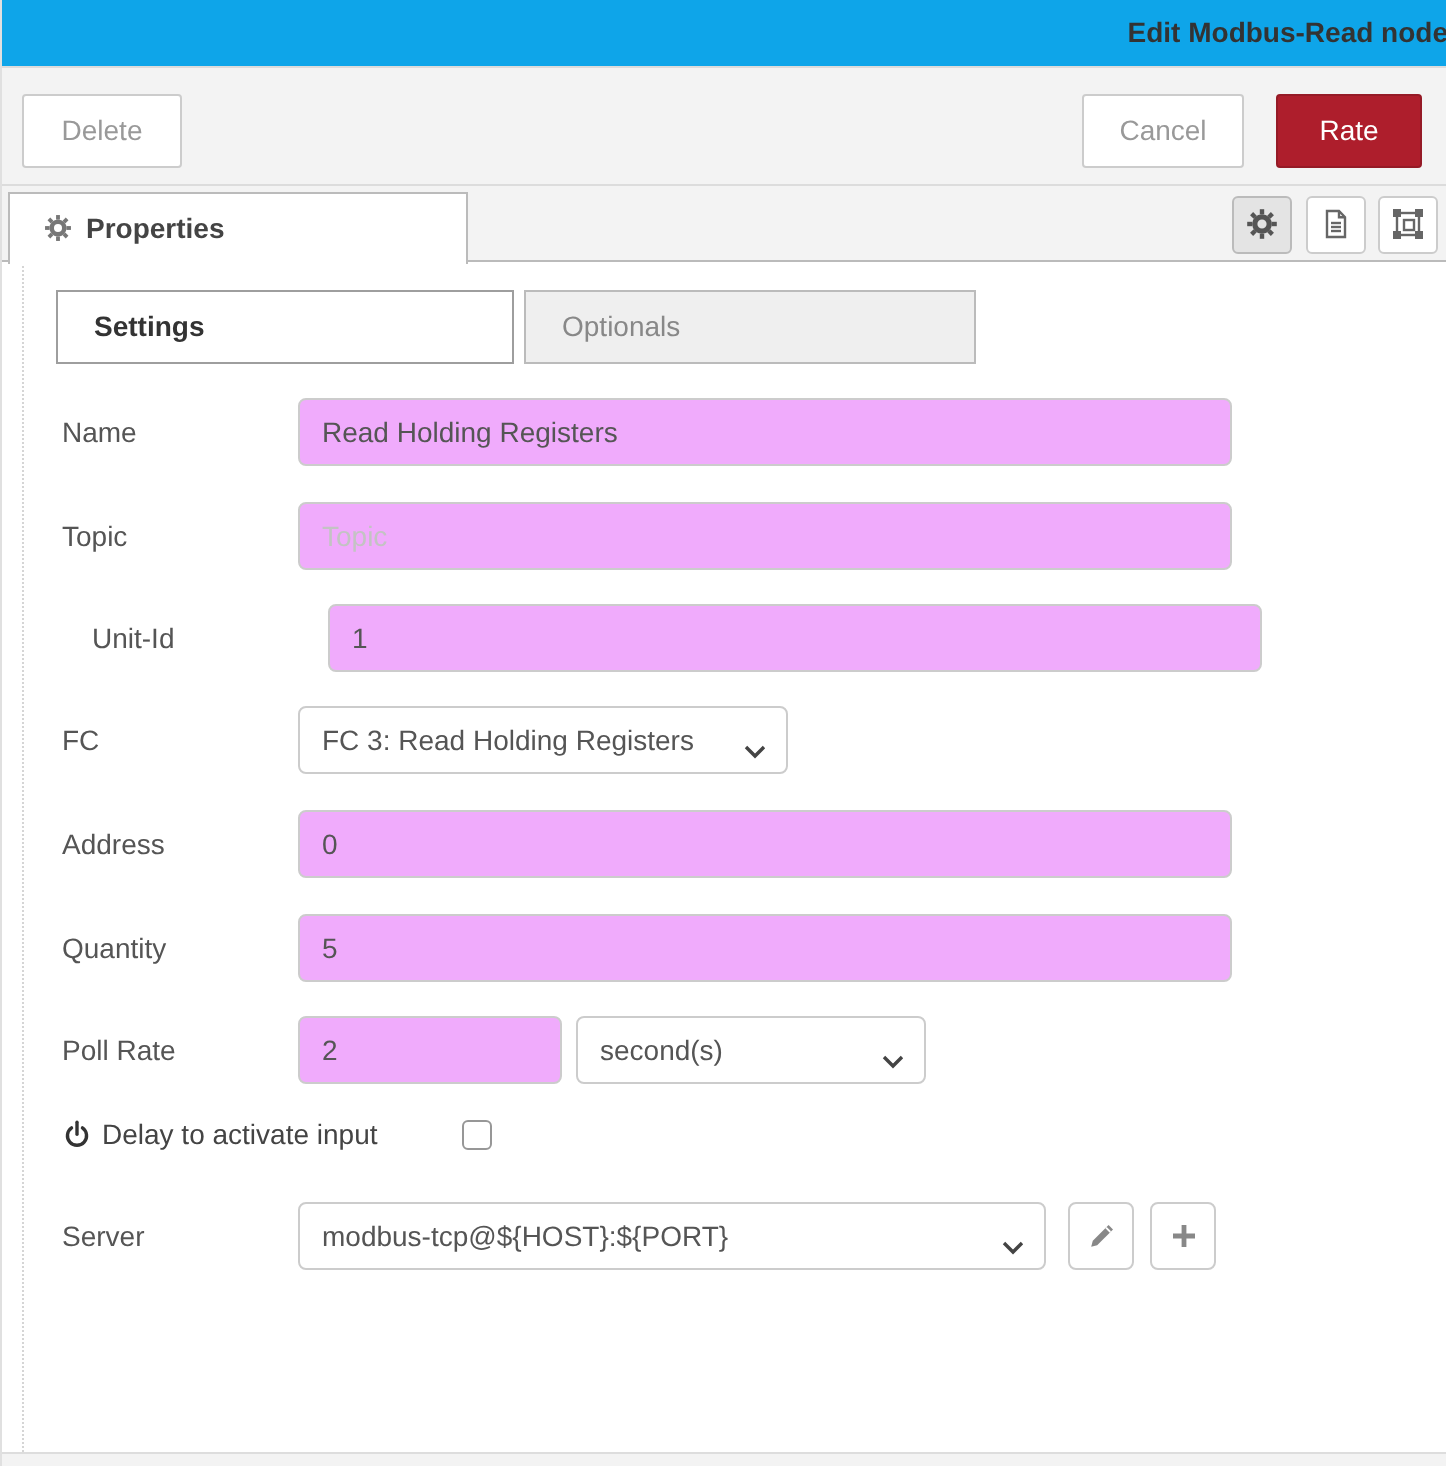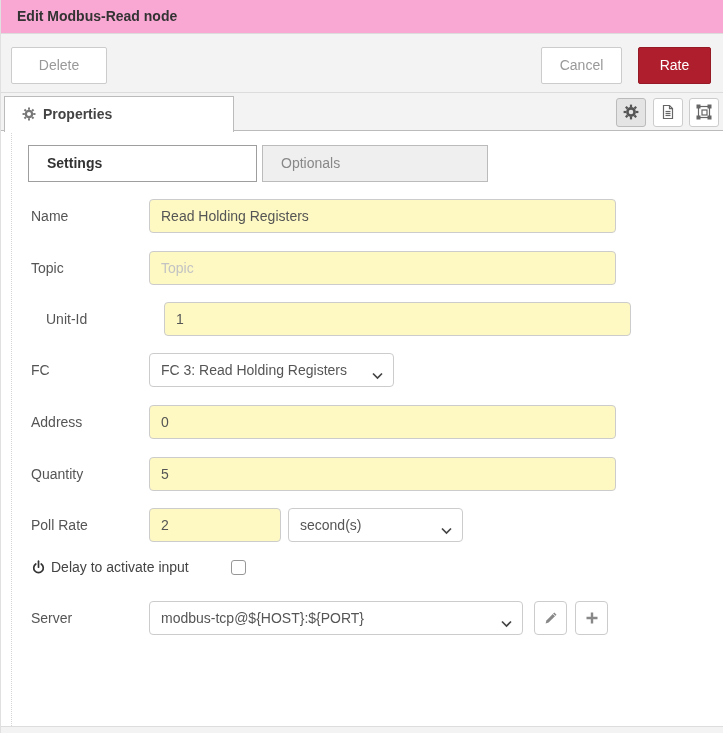--- a/index.html
+++ b/index.html
@@ -5,34 +5,34 @@
   * { margin:0; padding:0; box-sizing:border-box; }
   html,body { background:#fff; }
   body { font-family:"Liberation Sans", sans-serif; font-size:14px; color:#555; }
   .tray {
     position:relative; width:723px; height:733px; background:#fff;
     border-left:1px solid #e0e0e0; overflow:hidden;
   }
   
   .tray-header {
     position:absolute; top:0; left:0; width:723px; height:34px;
-    background:#f9a8d4; border-bottom:1px solid #dcdcdc;
+    background:#0ea5e9; border-bottom:1px solid #dcdcdc;text-align:right;
   }
   .tray-title { padding-left:16px; line-height:33px; font-weight:bold; color:#333; font-size:14px; }
   
   .tray-toolbar {
     position:absolute; top:34px; left:0; width:723px; height:59px;
     background:#f3f3f3; border-bottom:1px solid #dcdcdc;
   }
   .btn {
     position:absolute; top:13px; height:37px; background:#fff;
     border:1px solid #ccc; border-radius:2px; font-size:14px; color:#999;
     text-align:center; line-height:35px; cursor:pointer;
   }
-  .btn-delete { left:10px; width:96px; }
+  .btn-delete { left:10px; width:80px; }
   .btn-cancel { left:540px; width:81px; }
   .btn-done  { left:637px; width:73px; background:#AE1E2C; border-color:#951a26; color:#fff; }
   
   .tabstrip {
     position:absolute; top:93px; left:0; width:723px; height:38px;
     background:#f3f3f3; border-bottom:1px solid #bbb;
   }
   .tab-properties {
     position:absolute; left:3px; top:96px; width:230px; height:36px;
     background:#fff; border:1px solid #bbb; border-bottom:none; z-index:2;
@@ -64,21 +64,21 @@
   .left-edge { position:absolute; left:10px; top:131px; height:595px; width:0;
     border-left:1px dotted #d5d5d5; }
   .bottom-strip { position:absolute; left:0; top:726px; width:723px; height:7px;
     background:#f3f3f3; border-top:1px solid #ddd; }
   
   .form-label { position:absolute; left:30px; line-height:34px; color:#555; }
   .ti {
     position:absolute; left:148px; width:467px; height:34px;
     border:1px solid #ccc; border-radius:4px; padding:0 11px;
     font-size:14px; color:#555; font-family:"Liberation Sans", sans-serif;
-    background:#fef9c3; outline:none;
+    background:#f0abfc; outline:none;
   }
   .ti::placeholder { color:#c3c3c3; opacity:1; }
   .row-name    { top:199px; } .row-name .ti    { top:0; }
   .row-topic   { top:251px; }
   .row-unit    { top:302px;margin-left:15px; }
   .row-fc      { top:353px; }
   .row-address { top:405px; }
   .row-qty     { top:457px; }
   .row-poll    { top:508px; }
   .row-delay   { top:558px; }

